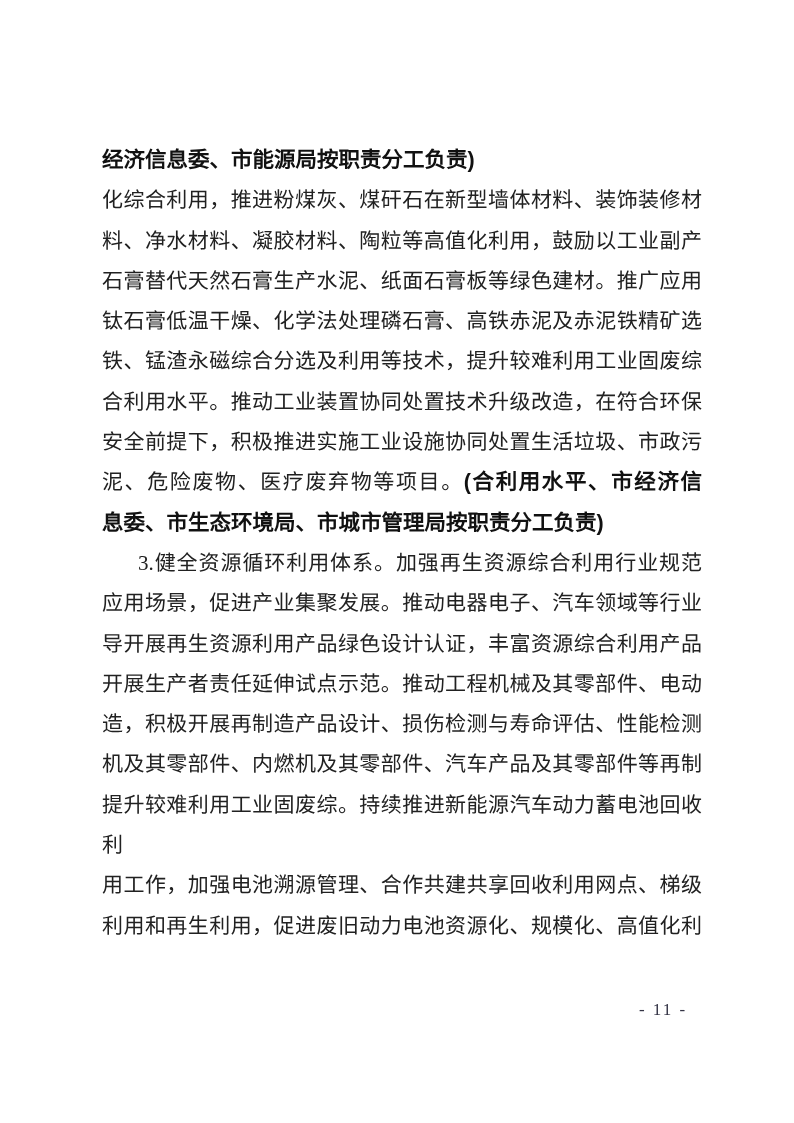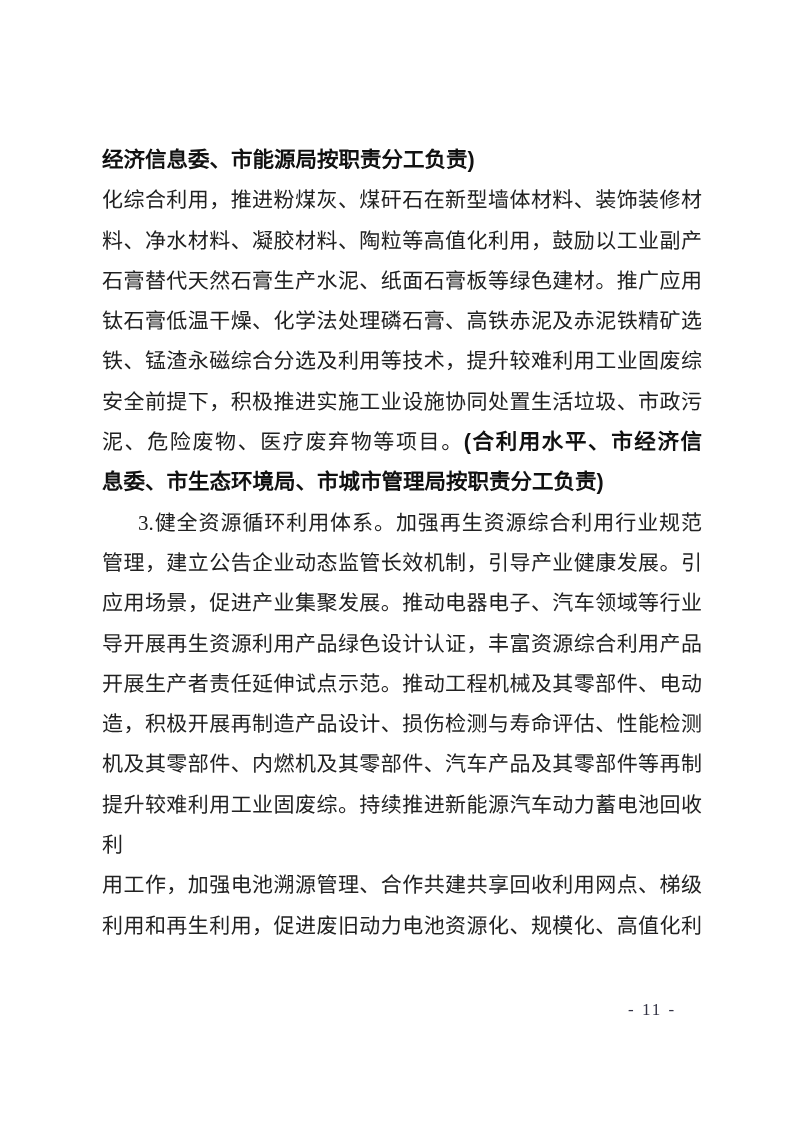--- a/index.html
+++ b/index.html
@@ -48,47 +48,47 @@
   }
   .page-number {
     position: absolute;
     left: 628px;
     top: 1000px;
     width: 70px;
     font-size: 17px;
     line-height: 20px;
     letter-spacing: 2px;
     color: #333344;
-    text-align: left;
+    text-align: center;
     font-family: "Liberation Serif", "DejaVu Serif", serif;
   }
 </style>
 </head>
 <body>
 
 <div class="page">
   <div class="content">
 
     <div class="line bold-line no-just">经济信息委、市能源局按职责分工负责)</div>
 
     <div class="line">化综合利用，推进粉煤灰、煤矸石在新型墙体材料、装饰装修材</div>
     <div class="line">料、净水材料、凝胶材料、陶粒等高值化利用，鼓励以工业副产</div>
     <div class="line">石膏替代天然石膏生产水泥、纸面石膏板等绿色建材。推广应用</div>
     <div class="line">钛石膏低温干燥、化学法处理磷石膏、高铁赤泥及赤泥铁精矿选</div>
     <div class="line">铁、锰渣永磁综合分选及利用等技术，提升较难利用工业固废综</div>
+    <div class="line">合利用水平。推动工业装置协同处置技术升级改造，在符合环保</div>
     <div class="line">安全前提下，积极推进实施工业设施协同处置生活垃圾、市政污</div>
 
     <div class="line">
       <span>泥、危险废物、医疗废弃物等项目。</span><span class="bold-seg">(合利用水平、市经济信</span>
     </div>
 
     <div class="line bold-line no-just">息委、市生态环境局、市城市管理局按职责分工负责)</div>
 
     <div class="line indent">3.健全资源循环利用体系。加强再生资源综合利用行业规范</div>
-    <div class="line">管理，建立公告企业动态监管长效机制，引导产业健康发展。引</div>
     <div class="line">应用场景，促进产业集聚发展。推动电器电子、汽车领域等行业</div>
     <div class="line">导开展再生资源利用产品绿色设计认证，丰富资源综合利用产品</div>
     <div class="line">开展生产者责任延伸试点示范。推动工程机械及其零部件、电动</div>
     <div class="line">造，积极开展再制造产品设计、损伤检测与寿命评估、性能检测</div>
     <div class="line">机及其零部件、内燃机及其零部件、汽车产品及其零部件等再制</div>
     <div class="line">提升较难利用工业固废综。持续推进新能源汽车动力蓄电池回收利</div>
     <div class="line">用工作，加强电池溯源管理、合作共建共享回收利用网点、梯级</div>
     <div class="line">利用和再生利用，促进废旧动力电池资源化、规模化、高值化利</div>
 
   </div>

